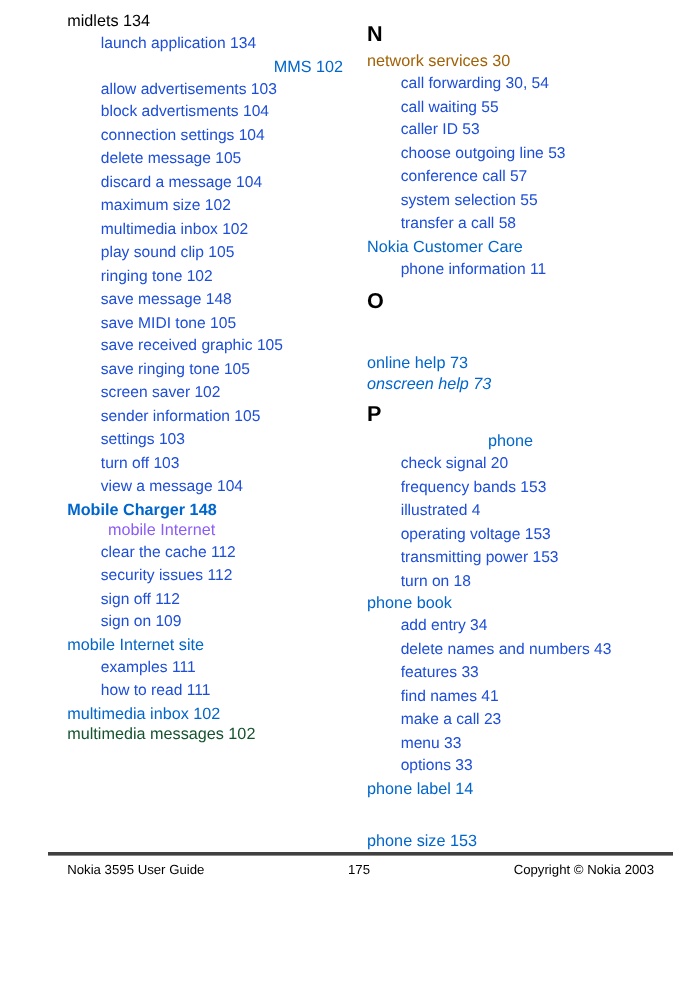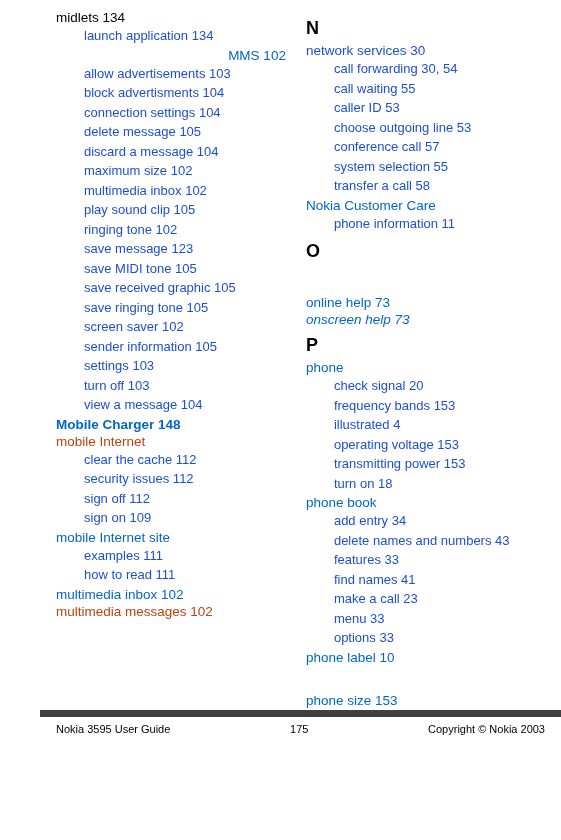--- a/index.html
+++ b/index.html
@@ -51,21 +51,21 @@
       margin-top: 8px;
       margin-bottom: 4px;
       color: #000;
     }
     .footer {
       display: flex;
       justify-content: space-between;
       padding: 6px 16px;
       font-size: 11px;
       color: #000;
-      border-top: 7px solid #404040;
+      border-top: 3px solid #404040;
       margin-top: auto;
     }
   </style>
 </head>
 <body>
 
 <div class="page">
   <div class="content">
 
     <div class="col-left" id="left-col">
@@ -80,63 +80,63 @@
           <div class="entry-sub">
             <div>allow advertisements 103</div>
             <div>block advertisments 104</div>
             <div>connection settings 104</div>
             <div>delete message 105</div>
             <div>discard a message 104</div>
             <div>maximum size 102</div>
             <div>multimedia inbox 102</div>
             <div>play sound clip 105</div>
             <div>ringing tone 102</div>
-            <div>save message 123</div>
+            <div>save message 148</div>
             <div>save MIDI tone 105</div>
             <div>save received graphic 105</div>
             <div>save ringing tone 105</div>
             <div>screen saver 102</div>
             <div>sender information 105</div>
             <div>settings 103</div>
             <div>turn off 103</div>
             <div>view a message 104</div>
           </div>
         </div>
         <div class="entry">
           <div class="entry-header" style="color: rgb(0, 102, 204); font-weight: bold;">Mobile Charger 148</div>
         </div>
         <div class="entry">
-          <div class="entry-header" style="color: #c2410c;">mobile Internet</div>
+          <div class="entry-header" style="color: #8b5cf6; margin-left: 34px;">mobile Internet</div>
           <div class="entry-sub">
             <div>clear the cache 112</div>
             <div>security issues 112</div>
             <div>sign off 112</div>
             <div>sign on 109</div>
           </div>
         </div>
         <div class="entry">
           <div class="entry-header" style="color: rgb(0, 102, 204);">mobile Internet site</div>
           <div class="entry-sub">
             <div>examples 111</div>
             <div>how to read 111</div>
           </div>
         </div>
         <div class="entry">
           <div class="entry-header" style="color: rgb(0, 102, 204);">multimedia inbox 102</div>
         </div>
         <div class="entry">
-          <div class="entry-header" style="color: #c2410c;">multimedia messages 102</div>
+          <div class="entry-header" style="color: #14532d;">multimedia messages 102</div>
         </div>
       </div>
 
     <div class="col-right" id="right-col">
         <div>
           <div class="section-letter">N</div>
           <div class="entry">
-            <div class="entry-header" style="color: #1d4ed8;">network services 30</div>
+            <div class="entry-header" style="color: #a16207;">network services 30</div>
             <div class="entry-sub">
               <div>call forwarding 30, 54</div>
               <div>call waiting 55</div>
               <div>caller ID 53</div>
               <div>choose outgoing line 53</div>
               <div>conference call 57</div>
               <div>system selection 55</div>
               <div>transfer a call 58</div>
             </div>
           </div>
@@ -152,21 +152,21 @@
           <div class="entry">
             <div class="entry-header" style="color: rgb(0, 102, 204); margin-top: 33px;">online help 73</div>
           </div>
           <div class="entry">
             <div class="entry-header" style="color: rgb(0, 102, 204); font-style: italic;">onscreen help 73</div>
           </div>
         </div>
         <div>
           <div class="section-letter">P</div>
           <div class="entry">
-            <div class="entry-header" style="color: rgb(0, 102, 204);">phone</div>
+            <div class="entry-header" style="color: rgb(0, 102, 204); text-align: center;">phone</div>
             <div class="entry-sub">
               <div>check signal 20</div>
               <div>frequency bands 153</div>
               <div>illustrated 4</div>
               <div>operating voltage 153</div>
               <div>transmitting power 153</div>
               <div>turn on 18</div>
             </div>
           </div>
           <div class="entry">
@@ -175,21 +175,21 @@
               <div>add entry 34</div>
               <div>delete names and numbers 43</div>
               <div>features 33</div>
               <div>find names 41</div>
               <div>make a call 23</div>
               <div>menu 33</div>
               <div>options 33</div>
             </div>
           </div>
           <div class="entry">
-            <div class="entry-header" style="color: rgb(0, 102, 204);">phone label 10</div>
+            <div class="entry-header" style="color: rgb(0, 102, 204);">phone label 14</div>
           </div>
           <div class="entry">
             <div class="entry-header" style="color: rgb(0, 102, 204); margin-top: 28px;">phone size 153</div>
           </div>
         </div>
       </div>
   </div>
   <div class="footer">
     <span id="footer-left">Nokia 3595 User Guide</span>
     <span id="footer-center">175</span>

